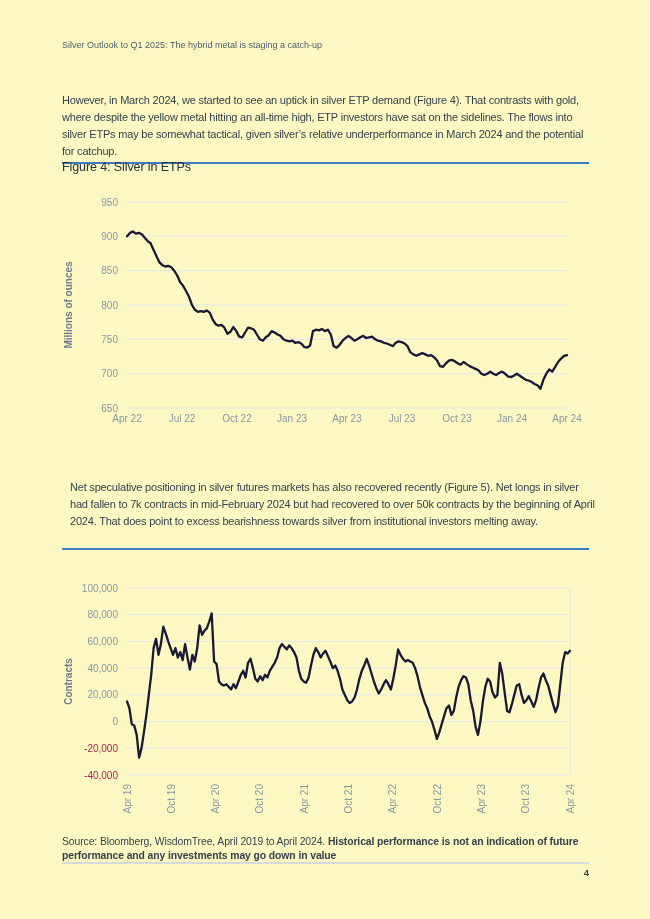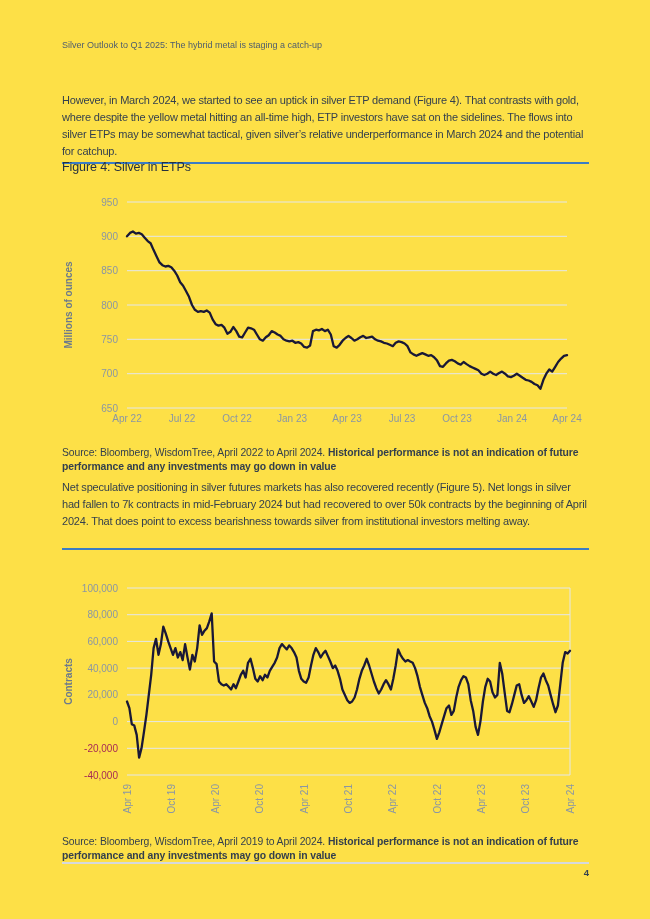--- a/index.html
+++ b/index.html
@@ -1,22 +1,22 @@
 <!DOCTYPE html>
 <html style="--accent: #3b7cc4; --grid: #e4e7eb; --tick: #8a96a4; --neg: #a62a56; --body: #333f4d; --footer: #d6d9dd;"><head>
 <meta charset="utf-8">
 <style>
   html,body{margin:0;padding:0;background:#ffffff;}
-  .page{position:relative;width:650px;height:919px;background:#fde047;
+  .page{position:relative;width:650px;height:919px;background:#fef9c3;
         font-family:"Liberation Sans",sans-serif;overflow:hidden;}
   .doc-header{position:absolute;left:62px;top:40px;width:527px;
         font-size:9px;color:#4e5d6d;letter-spacing:0;}
   .body-text{position:absolute;left:62px;width:527px;margin:0;
         font-size:11px;line-height:17px;color:var(--body,#333f4d);letter-spacing:-0.2px;}
-  .p1{top:92px;} .p2{top:479px;}
+  .p1{top:92px;} .p2{top:479px;margin-left:8px;}
   .rule{position:absolute;left:62px;width:527px;height:2px;background:var(--accent,#3b7cc4);}
   .rule1{top:162px;} .rule2{top:548px;}
   .fig-title{position:absolute;left:62px;font-size:12.5px;color:#26313e;letter-spacing:-0.1px;}
   .t4{top:160px;} .t5{top:555px;}
   .chart{position:absolute;left:62px;}
   .c1{top:191px;} .c2{top:578px;}
   .source{position:absolute;left:62px;width:527px;font-size:10.4px;line-height:13.5px;
         color:var(--body,#333f4d);letter-spacing:-0.1px;}
   .s1{top:446px;} .s2{top:835px;}
   .source strong{font-weight:bold;}
@@ -64,21 +64,20 @@
       <text x="230.0" y="231" text-anchor="middle" class="tick">Jan 23</text>
       <text x="285.0" y="231" text-anchor="middle" class="tick">Apr 23</text>
       <text x="340.0" y="231" text-anchor="middle" class="tick">Jul 23</text>
       <text x="395.0" y="231" text-anchor="middle" class="tick">Oct 23</text>
       <text x="450.0" y="231" text-anchor="middle" class="tick">Jan 24</text>
       <text x="505.0" y="231" text-anchor="middle" class="tick">Apr 24</text>
       <text x="10" y="114" text-anchor="middle" class="axis-title" transform="rotate(-90 10 114)">Millions of ounces</text>
       <polyline points="65.0,45.3 68.0,41.9 70.9,40.5 73.9,42.6 76.8,41.9 79.8,43.3 82.7,46.7 85.7,50.1 88.6,52.2 91.6,59.1 94.5,65.2 97.5,71.4 100.4,74.2 103.4,75.5 106.3,74.9 109.3,76.2 112.2,79.7 115.2,84.5 118.2,91.3 121.1,94.8 124.1,100.3 127.0,105.8 130.0,114.0 132.9,118.8 135.9,120.9 138.8,120.2 141.8,120.9 144.7,119.5 147.7,121.6 150.6,128.4 153.6,133.2 156.5,134.6 159.5,133.9 162.4,136.7 165.4,142.8 168.4,140.8 171.3,136.0 174.3,140.1 177.2,145.6 180.2,146.3 183.1,141.5 186.1,136.7 189.0,137.3 192.0,138.7 194.9,143.5 197.9,148.3 200.8,149.7 203.8,146.3 206.7,144.2 209.7,140.1 212.7,141.5 215.6,143.5 218.6,144.9 221.5,148.3 224.5,149.7 227.4,150.4 230.4,149.7 233.3,151.8 236.3,151.1 239.2,152.5 242.2,155.9 245.1,156.6 248.1,154.5 251.0,140.1 254.0,138.7 256.9,139.4 259.9,138.0 262.9,140.1 265.8,138.7 268.8,143.5 271.7,155.2 274.7,156.6 277.6,153.8 280.6,149.7 283.5,147.0 286.5,144.9 289.4,147.0 292.4,149.7 295.3,148.3 298.3,146.3 301.2,144.9 304.2,147.0 307.1,146.3 310.1,145.6 313.1,148.3 316.0,149.7 319.0,150.4 321.9,151.8 324.9,152.5 327.8,153.8 330.8,155.2 333.7,151.8 336.7,150.4 339.6,151.1 342.6,152.5 345.5,155.2 348.5,161.4 351.4,163.4 354.4,164.8 357.3,163.4 360.3,162.1 363.3,163.4 366.2,164.8 369.2,164.1 372.1,166.2 375.1,169.6 378.0,175.1 381.0,175.8 383.9,172.4 386.9,169.6 389.8,168.9 392.8,170.3 395.7,172.4 398.7,173.7 401.6,171.0 404.6,173.1 407.6,175.1 410.5,176.5 413.5,177.9 416.4,179.2 419.4,182.7 422.3,184.0 425.3,182.7 428.2,180.6 431.2,182.7 434.1,184.0 437.1,182.0 440.0,180.6 443.0,182.7 445.9,185.4 448.9,186.1 451.8,184.7 454.8,182.7 457.8,184.7 460.7,186.8 463.7,188.8 466.6,189.5 469.6,190.9 472.5,193.0 475.5,194.3 478.4,197.8 481.4,188.8 484.3,182.7 487.3,178.5 490.2,180.6 493.2,175.8 496.1,171.0 499.1,167.6 502.0,164.8 505.0,164.1" class="series" stroke="#191836"></polyline>
     </svg>
 
-  <div class="source s1"><span>Source: Bloomberg, WisdomTree, April 2022 to April 2024. </span><strong>Historical performance is not an indication of future performance and any investments may go down in value</strong></div>
 
   <p class="body-text p2">Net speculative positioning in silver futures markets has also recovered recently (Figure 5). Net longs in silver had fallen to 7k contracts in mid-February 2024 but had recovered to over 50k contracts by the beginning of April 2024. That does point to excess bearishness towards silver from institutional investors melting away.</p>
 
   <div class="rule rule2"></div>
 
   <svg class="chart c2" width="527" height="252">
       <line x1="65" x2="508" y1="10.0" y2="10.0" class="grid"></line>
       <text x="56" y="13.5" text-anchor="end" class="tick">100,000</text>
       <line x1="65" x2="508" y1="36.7" y2="36.7" class="grid"></line>
       <text x="56" y="40.2" text-anchor="end" class="tick">80,000</text>

